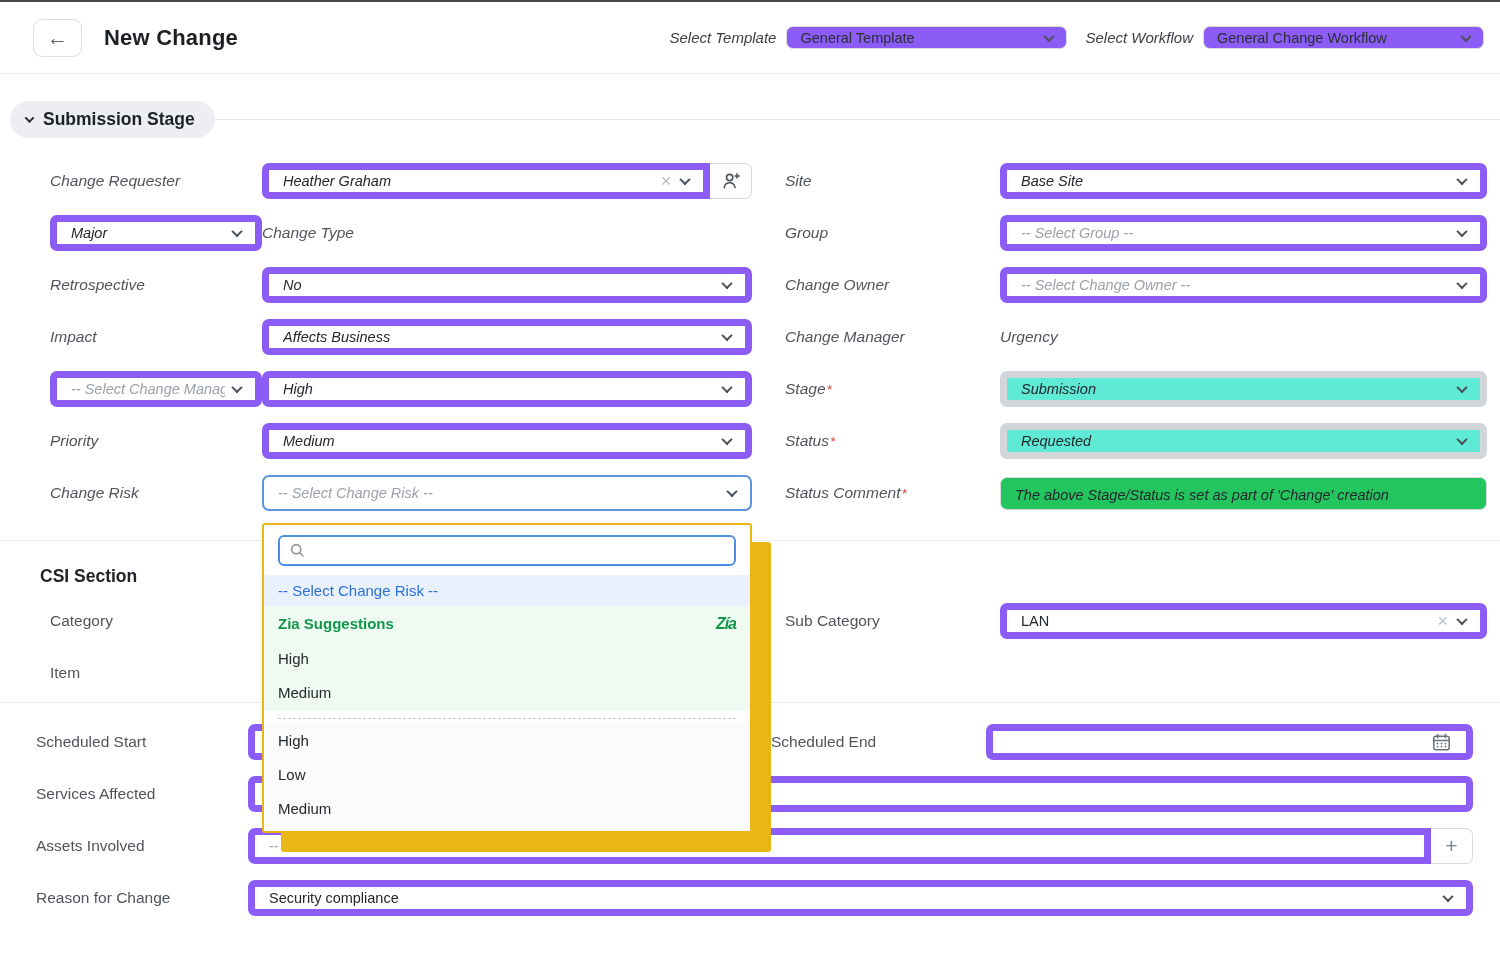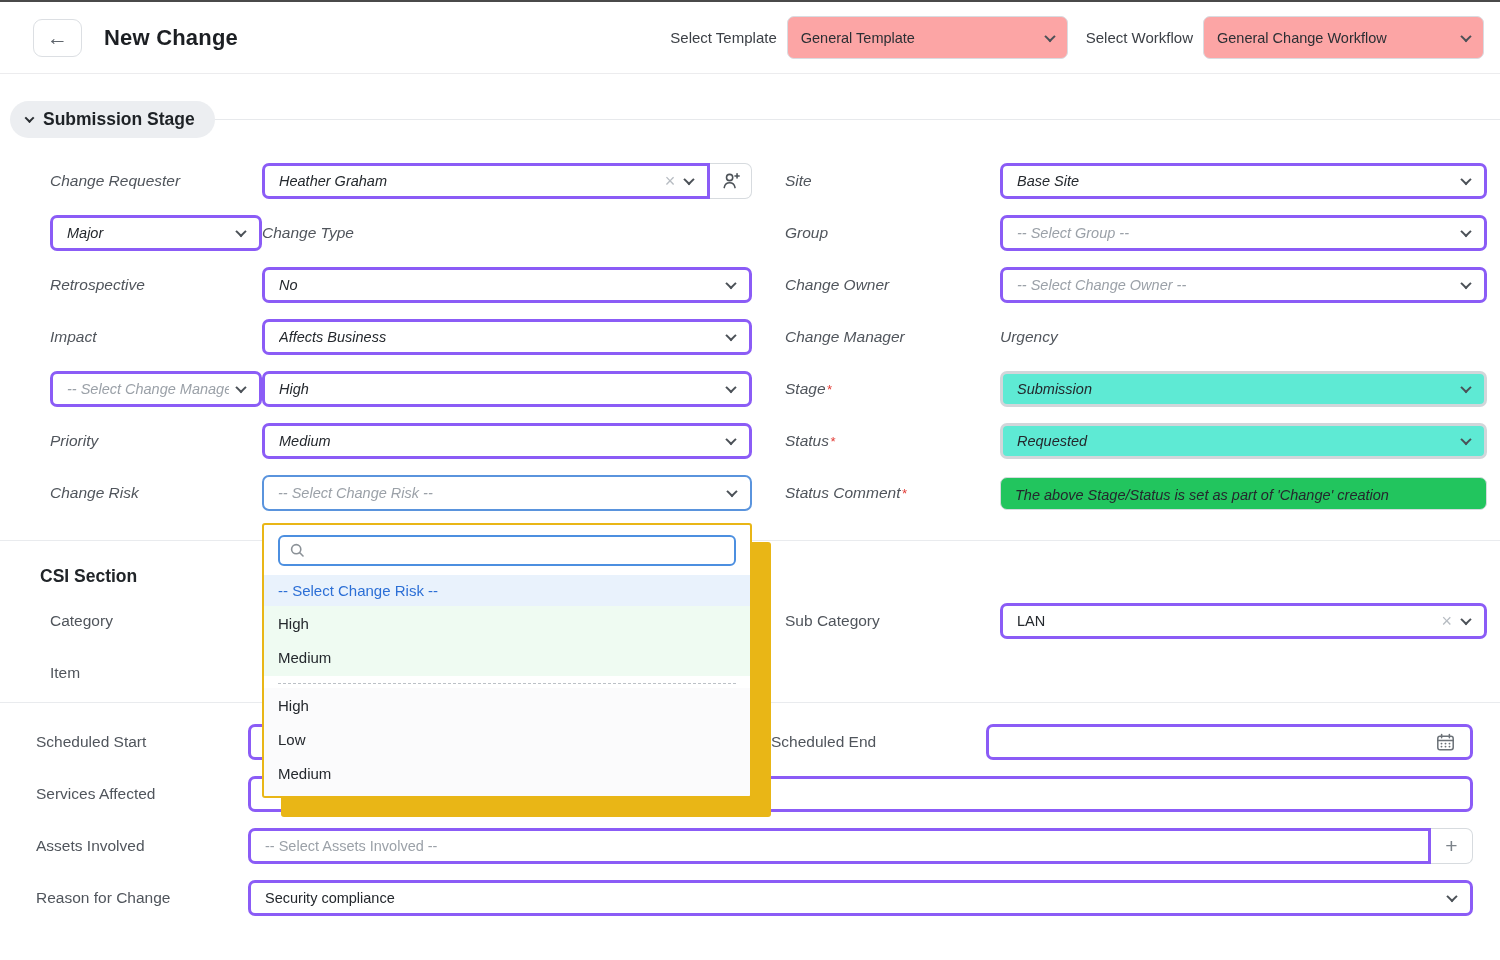--- a/index.html
+++ b/index.html
@@ -8,37 +8,37 @@
     font-family: "Liberation Sans", "DejaVu Sans", sans-serif;
     background:#ffffff; color:#24282d; position:relative; overflow:hidden;
     border-top:2px solid #4a4a4a;
   }
   
   .header { height:72px; display:flex; align-items:center; border-bottom:1px solid #ececee; padding:0 16px 0 33px; }
   .back-btn { width:49px; height:38px; border:1px solid #dcdfe3; border-radius:9px; background:#fff;
     display:flex; align-items:center; justify-content:center; font-size:21px; color:#5f656c; cursor:pointer; }
   .page-title { font-size:22px; font-weight:700; color:#1c1f23; margin-left:22px; letter-spacing:.2px; }
   .header-right { margin-left:auto; display:flex; align-items:center; gap:10px; }
-  .hdr-label { font-size:15px; color:#3c4046; margin-left:8px; }
-  .hdr-select { width:281px; height:43px; border:1px solid #d9dce1; border-radius:7px; background:#fca5a5;
+  .hdr-label { font-size:15px; color:#3c4046; margin-left:8px;font-style:italic; }
+  .hdr-select { width:281px; height:23px; border:1px solid #d9dce1; border-radius:7px; background:#8b5cf6;
     display:flex; align-items:center; justify-content:space-between; padding:0 13px; font-size:14.5px; color:#2b2f34; cursor:pointer; }
   .chev { display:inline-block; width:8px; height:8px; border-right:2px solid #4b5157; border-bottom:2px solid #4b5157;
     transform:rotate(45deg) translate(-1px,-1px); flex:none; }
   
   .section-row { display:flex; align-items:center; margin:27px 0 0 10px; }
   .section-pill { display:flex; align-items:center; gap:10px; background:#eceef1; border-radius:19px;
     padding:8px 20px 8px 16px; font-size:17.5px; font-weight:700; color:#1e2226; cursor:pointer;text-align:right; }
   .section-pill .chev { width:7px; height:7px; border-color:#2b2f33; }
   .section-line { flex:1; height:1px; background:#e7e9ec; }
   
   .grid { display:grid; grid-template-columns:212px 490px 33px 215px 487px; margin-left:50px; width:1437px; }
   .cell { height:52px; display:flex; align-items:center; }
   .lbl { font-size:15.5px; color:#50555c; }
   .req { color:#e23b35; font-size:13px; vertical-align:top; margin-left:1px; }
-  .ctrl { width:100%; height:36px; border:3px solid #8b5cf6; border-radius:7px; background:#fff;
+  .ctrl { width:100%; height:36px; border:7px solid #8b5cf6; border-radius:7px; background:#fff;
     display:flex; align-items:center; padding:0 14px; font-size:14.5px; color:#24282d; gap:8px; cursor:pointer; }
   .ctrl .val { flex:1; white-space:nowrap; overflow:hidden; }
   .ctrl.disabled { background:#5eead4; border-color:#d2d6da; }
   .ph { color:#9ba1a8; }
   .x-icon { color:#b7bcc2; font-size:18px; line-height:1; margin-right:2px; }
   .combo { width:100%; display:flex; height:36px; }
   .combo .ctrl { border-radius:7px 0 0 7px; }
   .side-btn { width:42px; height:36px; border:1px solid #d7dbdf; border-left:none; border-radius:0 7px 7px 0;
     background:#fff; display:flex; align-items:center; justify-content:center; cursor:pointer; flex:none; }
   .ctrl.focused { border:2px solid #5a94dd; }
@@ -354,20 +354,24 @@
         <svg width="17" height="17" viewBox="0 0 17 17" fill="none" stroke="#8b9197" stroke-width="1.6" stroke-linecap="round">
           <circle cx="7.2" cy="7.2" r="4.6"></circle>
             <path d="M10.8 10.8l3.2 3.2"></path>
         </svg>
       </span>
       <input type="text" style="">
     </div>
   </div>
   <div class="dd-option dd-selected">-- Select Change Risk --</div>
   <div class="zia-block">
+    <div class="zia-head">
+      <span class="zia-title">Zia Suggestions</span>
+      <span class="zia-logo">Zía</span>
+    </div>
     <div class="dd-option">High</div>
     <div class="dd-option">Medium</div>
   </div>
   <hr class="dd-dash">
   <div class="dd-bottom">
     <div class="dd-option">High</div>
     <div class="dd-option">Low</div>
     <div class="dd-option">Medium</div>
   </div>
 </div>

